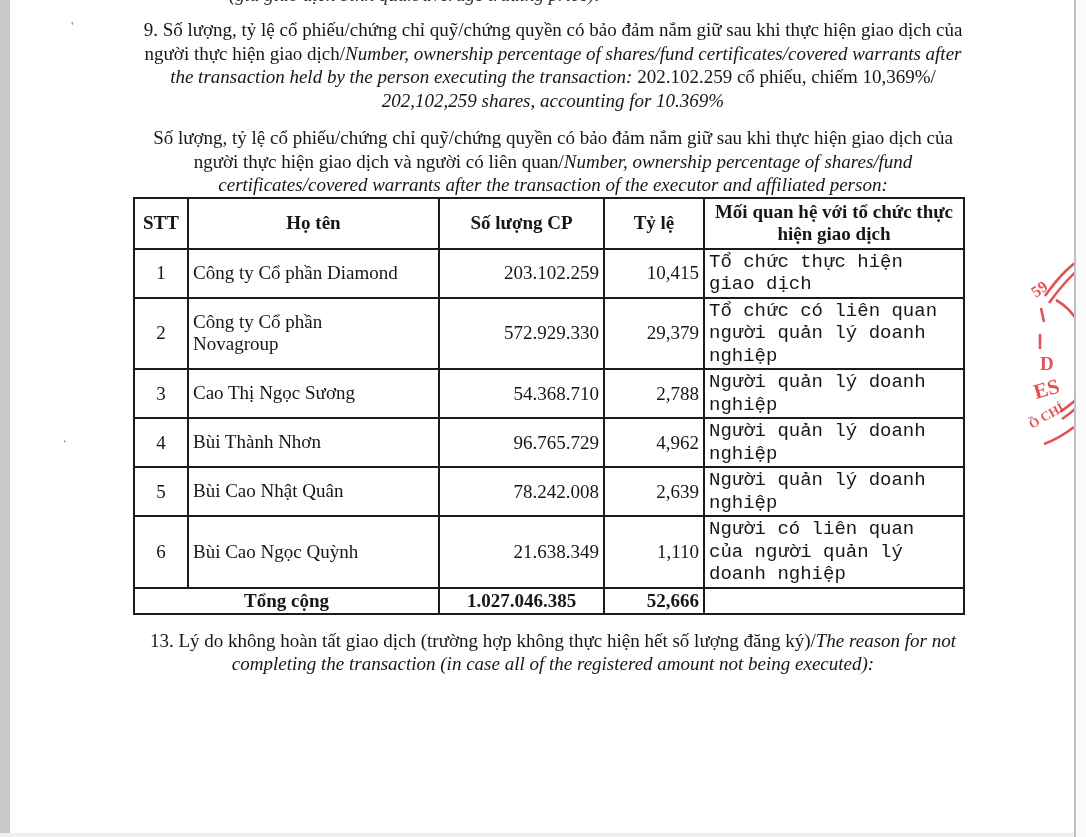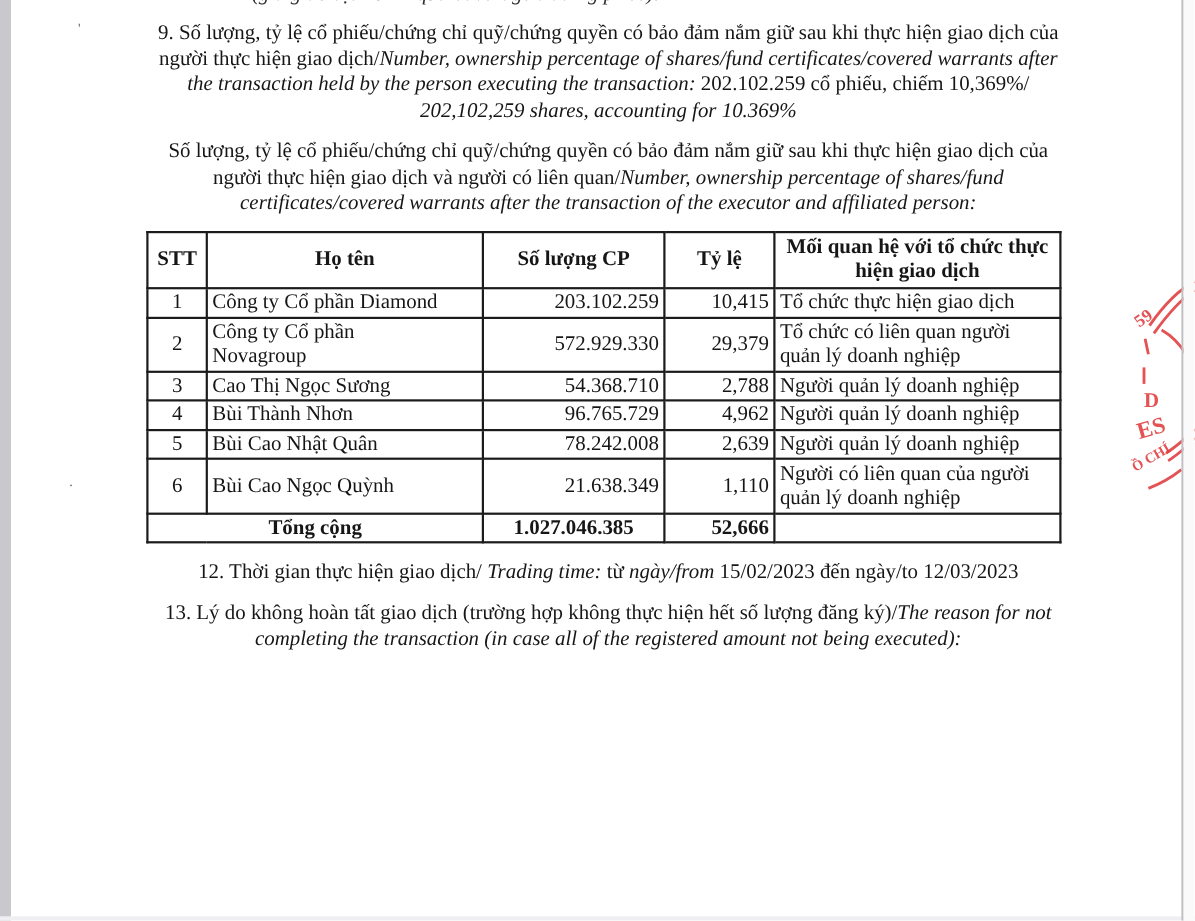--- a/index.html
+++ b/index.html
@@ -21,38 +21,38 @@
 
   .clip-line { height:9px; overflow:hidden; margin-left:96px; width:430px; }
   .clip-line > div { margin-top:-16px; font-size:19px; font-style:italic; color:#2e2e2e; }
 
   p.doc { font-size:19px; line-height:23.5px; margin:14px 0 0 0; text-align:center; }
   p.first { margin-top:9px; }
   .it { font-style:italic; }
 
   table.disclosure {
     border-collapse:collapse; table-layout:fixed;
-    width:830px; margin-top:13px;
+    width:830px; 
     font-size:19px;
   }
   table.disclosure th, table.disclosure td {
     border:2px solid #1b1b1b; vertical-align:middle; padding:1px 4px;
     overflow:hidden;
   }
   table.disclosure th { font-weight:bold; text-align:center; line-height:22.5px; padding:2px 6px; }
   tr.h-head  { height:49px; }
   tr.h-r1 { height:27px; } tr.h-r2 { height:44px; } tr.h-r3 { height:24px; }
   tr.h-r4 { height:25px; } tr.h-r5 { height:25px; } tr.h-r6 { height:50px; }
   tr.h-tot { height:23px; }
   td.c-stt  { text-align:center; }
   td.c-name { padding-left:9px; line-height:22.5px; }
   td.c-name.wrap-narrow { padding-right:78px; }
   td.c-shares { text-align:right; padding-right:30px; }
   td.c-ratio  { text-align:right; padding-right:10px; }
-  td.c-rel    { padding-left:8px; padding-right:4px; line-height:22.5px; }
+  td.c-rel    { padding-left:8px; padding-right:4px; line-height:22.5px;font-family:Liberation Mono, monospace; }
   tr.total-row td { font-weight:bold; }
   td.c-total-label  { text-align:center;font-family:Liberation Serif, serif; }
   td.c-total-shares { text-align:center; padding-right:4px; }
 
   .stamp { position:absolute; left:1012px; top:250px; width:74px; height:200px; }
   .stamp svg { overflow:visible; }
   .stamp text { font-family:"Liberation Serif","DejaVu Serif",serif; font-weight:bold; }
 </style>
 </head>
 <body>
@@ -135,21 +135,20 @@
       <td class="c-total-label" colspan="2">Tổng cộng</td>
       <td class="c-total-shares">1.027.046.385</td>
       <td class="c-ratio">52,666</td>
       <td class="c-rel"></td>
     </tr>
   </tbody>
     </table>
 
 
 
-  <p class="doc"><span>12. Thời gian thực hiện giao dịch/ </span><span class="it">Trading time: </span><span>từ </span><span class="it">ngày/from </span><span>15/02/2023 đến ngày/to 12/03/2023</span></p>
 
   <p class="doc"><span>13. Lý do không hoàn tất giao dịch (trường hợp không thực hiện hết số lượng đăng ký)/</span><span class="it">The reason for not completing the transaction (in case all of the registered amount not being executed):</span></p>
 
 </div>
 
 <div class="stamp">
   <svg width="74" height="200" viewBox="0 0 74 200">
     <g stroke="#e03b3d" stroke-width="2.6" fill="none" opacity="0.88">
       <path d="M 33,46 Q 54,16 74,6"></path>
       <path d="M 37,53 Q 58,24 74,14"></path>

